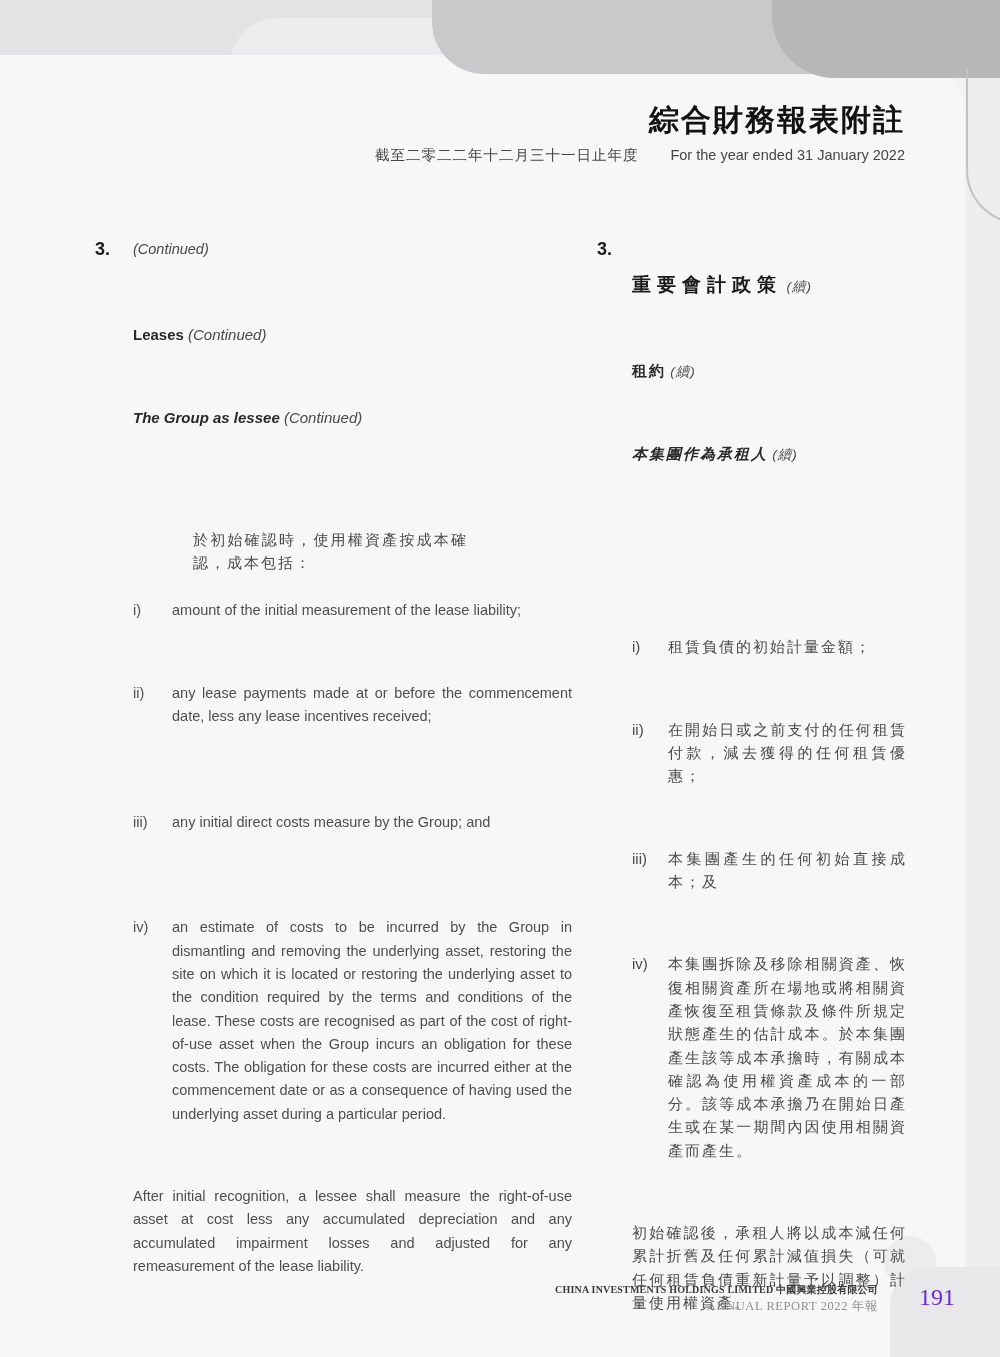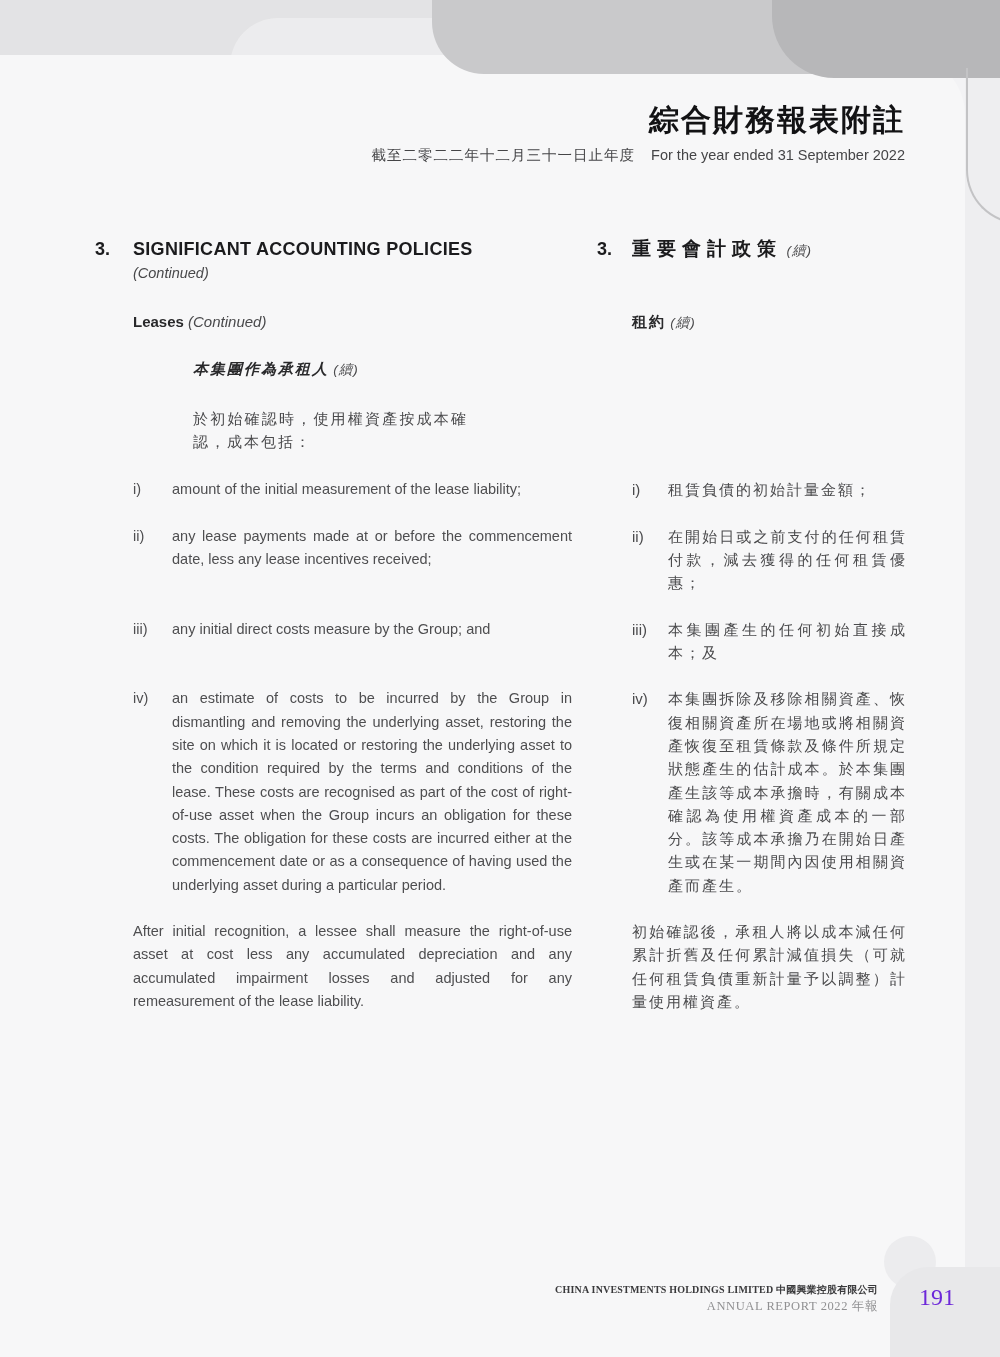--- a/index.html
+++ b/index.html
@@ -28,29 +28,29 @@
     border-radius:50%;background:#ececee;}
   .decor-bottom-rect{position:absolute;left:890px;top:1267px;width:110px;height:90px;
     background:#e8e8ea;border-top-left-radius:38px;}
   
   .header{position:absolute;top:100px;right:95px;text-align:right;}
   .header-title-zh{font-family:"Liberation Serif",serif;font-size:30px;font-weight:700;
     letter-spacing:2px;color:#121214;line-height:40px;}
   .header-title-en{font-family:"Liberation Serif",serif;font-size:29px;font-weight:400;
     color:#232325;line-height:38px;white-space:nowrap;}
   .header-period{font-size:14.5px;color:#454547;line-height:24px;margin-top:3px;white-space:nowrap;}
-  .period-zh{letter-spacing:1px;margin-right:16px;font-family:Liberation Mono, monospace;}
+  .period-zh{letter-spacing:1px;margin-right:32px;font-family:Liberation Mono, monospace;}
   
   .content{position:absolute;left:95px;top:237px;width:812px;}
   .row{display:flex;align-items:flex-start;}
   .c-num{width:38px;flex:none;}
   .c-en{width:439px;flex:none;}
   .c-gap{width:25px;flex:none;}
   .c-numz{width:35px;flex:none;}
-  .c-zh{width:275px;flex:none;}
+  .c-zh{width:275px;flex:none;margin-top:36px;}
   .mb23{margin-bottom:23px}.mb24{margin-bottom:24px}
   .mb26{margin-bottom:26px}.mb27{margin-bottom:27px}.mb28{margin-bottom:28px}
   .t-en{font-size:14.5px;line-height:23.3px;color:#4e4e50;}
   .t-zh{font-size:15px;line-height:23.3px;color:#4a4a4c;letter-spacing:2px;}
   .just{text-align:justify;}
   .h-num{font-size:18px;font-weight:700;color:#1b1b1d;line-height:24px;}
   .h-en{font-size:18px;font-weight:700;letter-spacing:.3px;color:#1b1b1d;line-height:24px;}
   .h-cont{font-style:italic;font-weight:400;font-size:14.5px;color:#48484a;line-height:21px;margin-top:2px;}
   .h-zh{font-size:19px;font-weight:700;letter-spacing:6px;color:#1b1b1d;line-height:24px;}
   .cont-i{font-style:italic;font-weight:400;font-size:13.5px;letter-spacing:1px;color:#4a4a4c;}
@@ -79,30 +79,29 @@
 <div class="page-card"></div>
 <div class="decor-shape-mid"></div>
 <div class="decor-shape-dark"></div>
 <div class="decor-curve"></div>
 <div class="decor-bottom-circle"></div>
 <div class="decor-bottom-rect"></div>
 
 <div class="header">
   <div class="header-title-zh">綜合財務報表附註</div>
   <div class="header-period">
-    <span class="period-zh">截至二零二二年十二月三十一日止年度</span><span>For the year ended 31 September 2022</span>
+    <span class="period-zh">截至二零二二年十二月三十一日止年度</span><span>For the year ended 31 January 2022</span>
   </div>
 </div>
 
 <div class="content">
 
   <div class="row mb28">
     <div class="c-num h-num">3.</div>
     <div class="c-en">
-      <div class="h-en">SIGNIFICANT ACCOUNTING POLICIES</div>
       <div class="h-cont">(Continued)</div>
     </div>
     <div class="c-gap"></div>
     <div class="c-numz h-num">3.</div>
     <div class="c-zh">
       <span class="h-zh">重要會計政策</span>
       <span class="cont-i">(續)</span>
     </div>
   </div>
 
@@ -115,20 +114,24 @@
     <div class="c-gap"></div>
     <div class="c-numz"></div>
     <div class="c-zh sub">
       <span class="b" style="letter-spacing:2px;">租約</span>
       <span class="cont-i">(續)</span>
     </div>
   </div>
 
   <div class="row mb27">
     <div class="c-num"></div>
+    <div class="c-en sub">
+      <span class="bi">The Group as lessee</span>
+      <span class="i">(Continued)</span>
+    </div>
     <div class="c-gap"></div>
     <div class="c-numz"></div>
     <div class="c-zh sub">
       <span class="bi" style="letter-spacing:2px;">本集團作為承租人</span>
       <span class="cont-i">(續)</span>
     </div>
   </div>
 
 
   <div class="row mb24">

